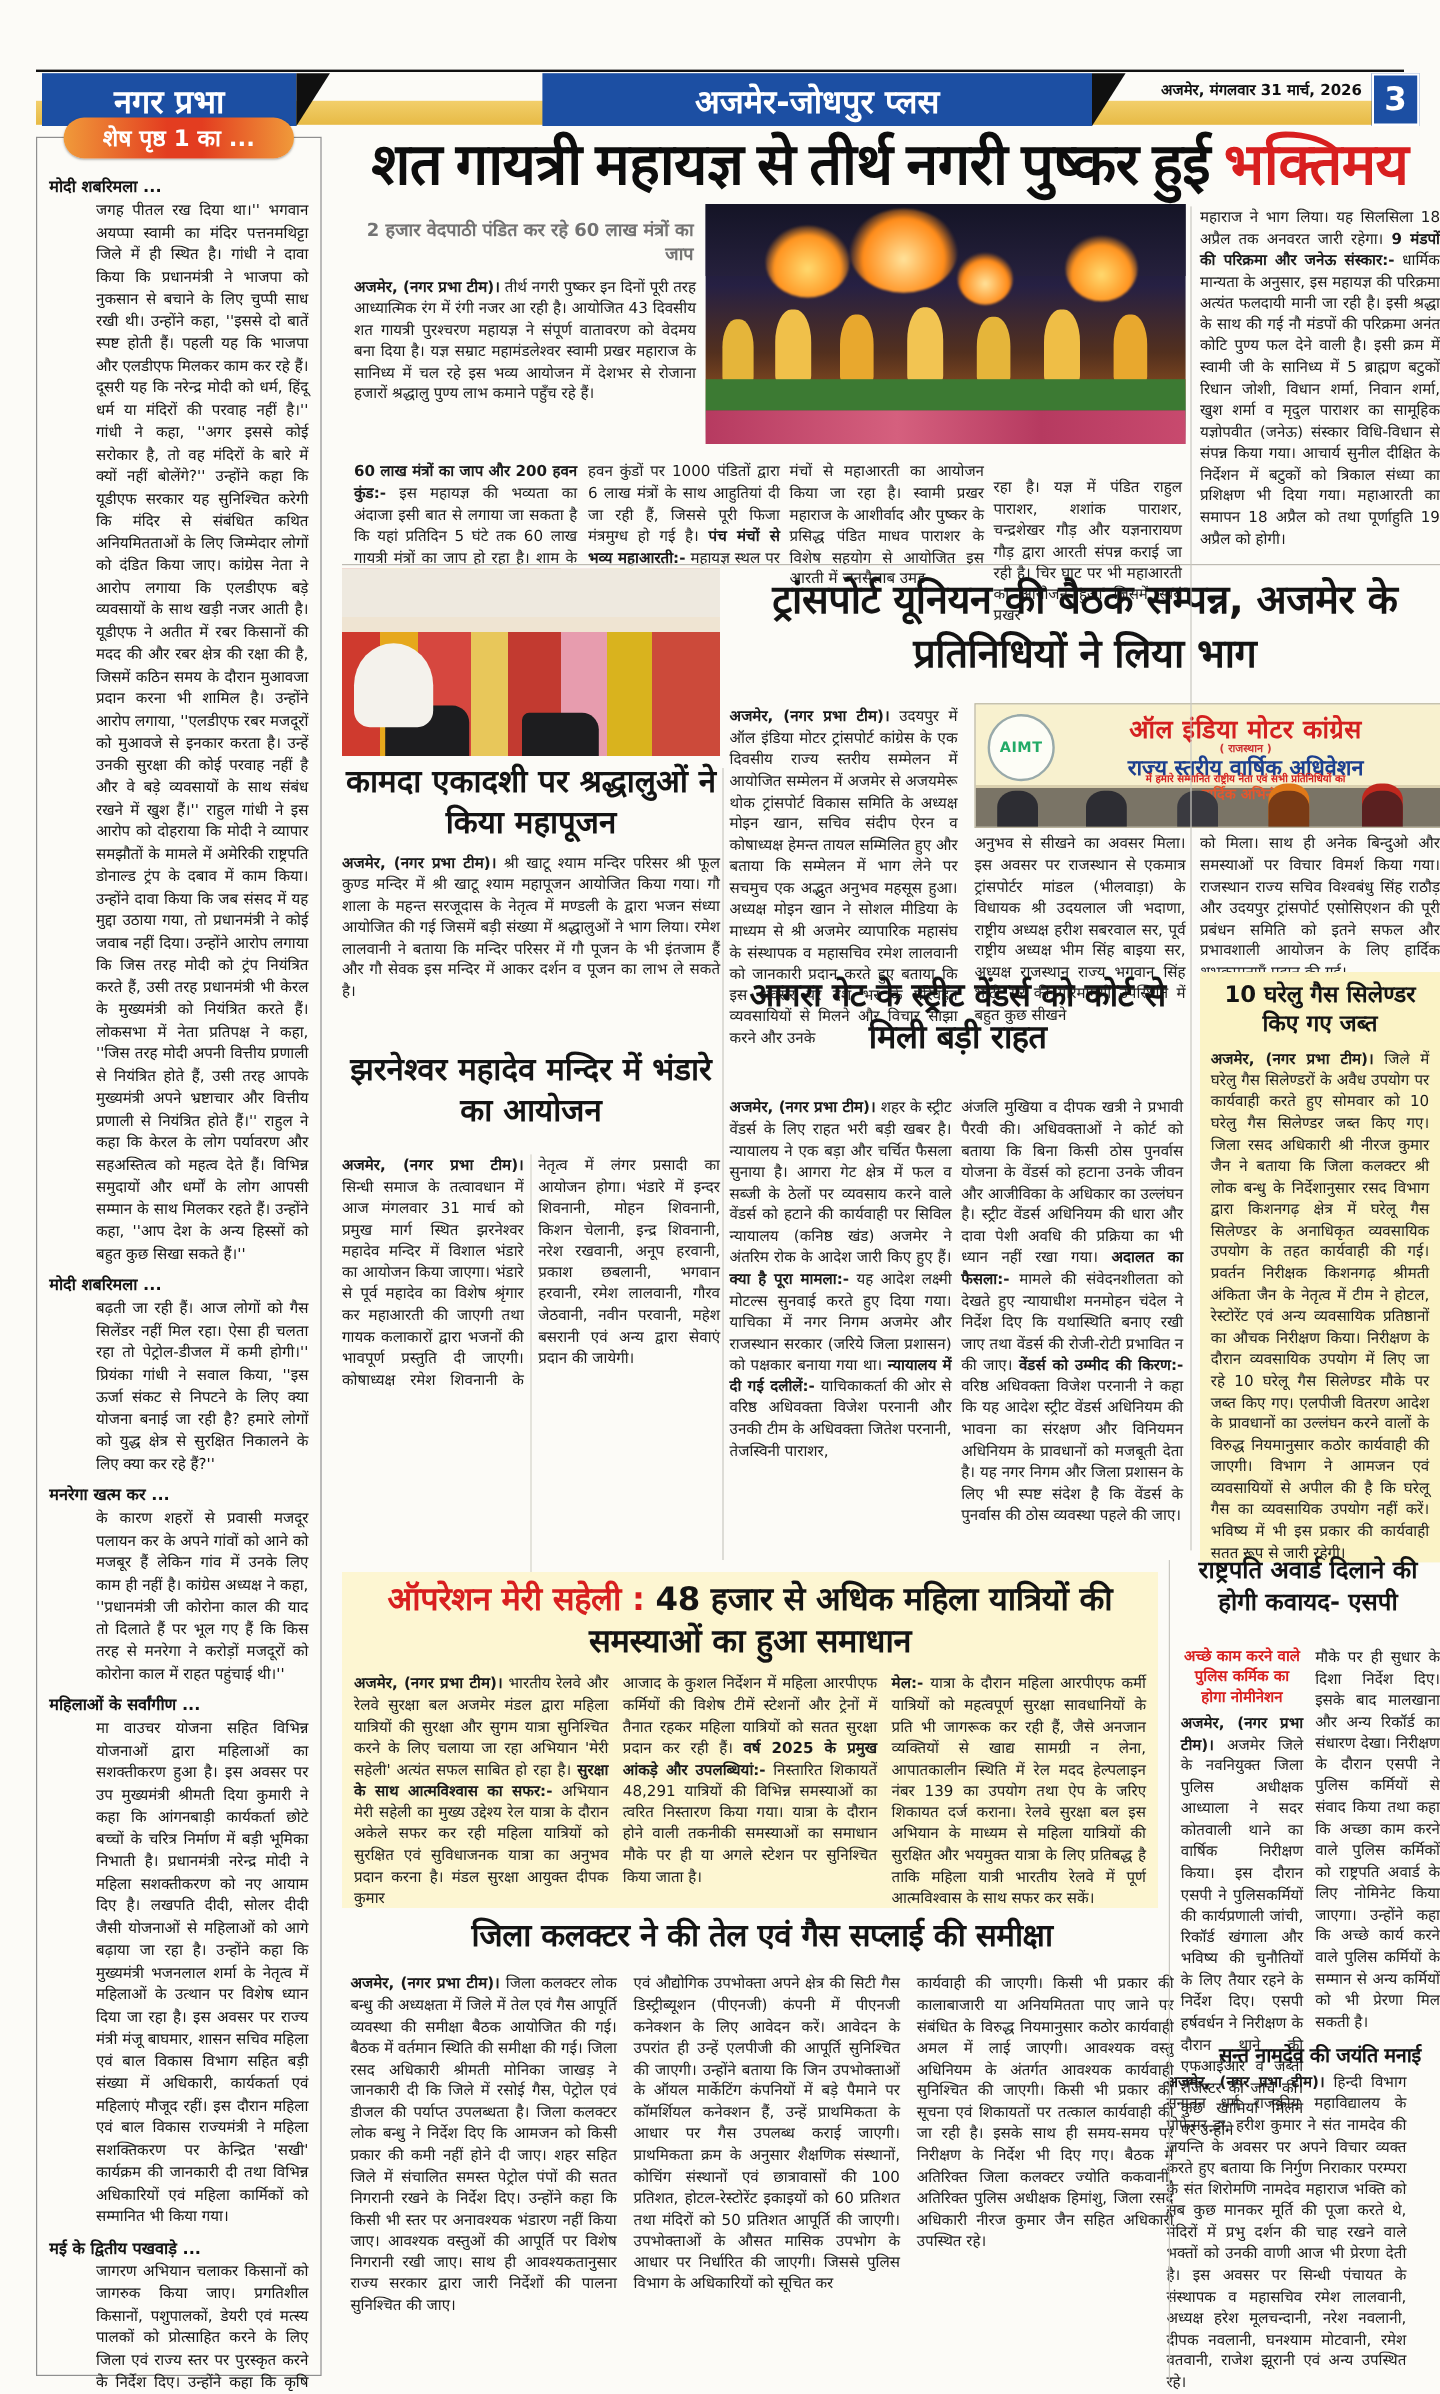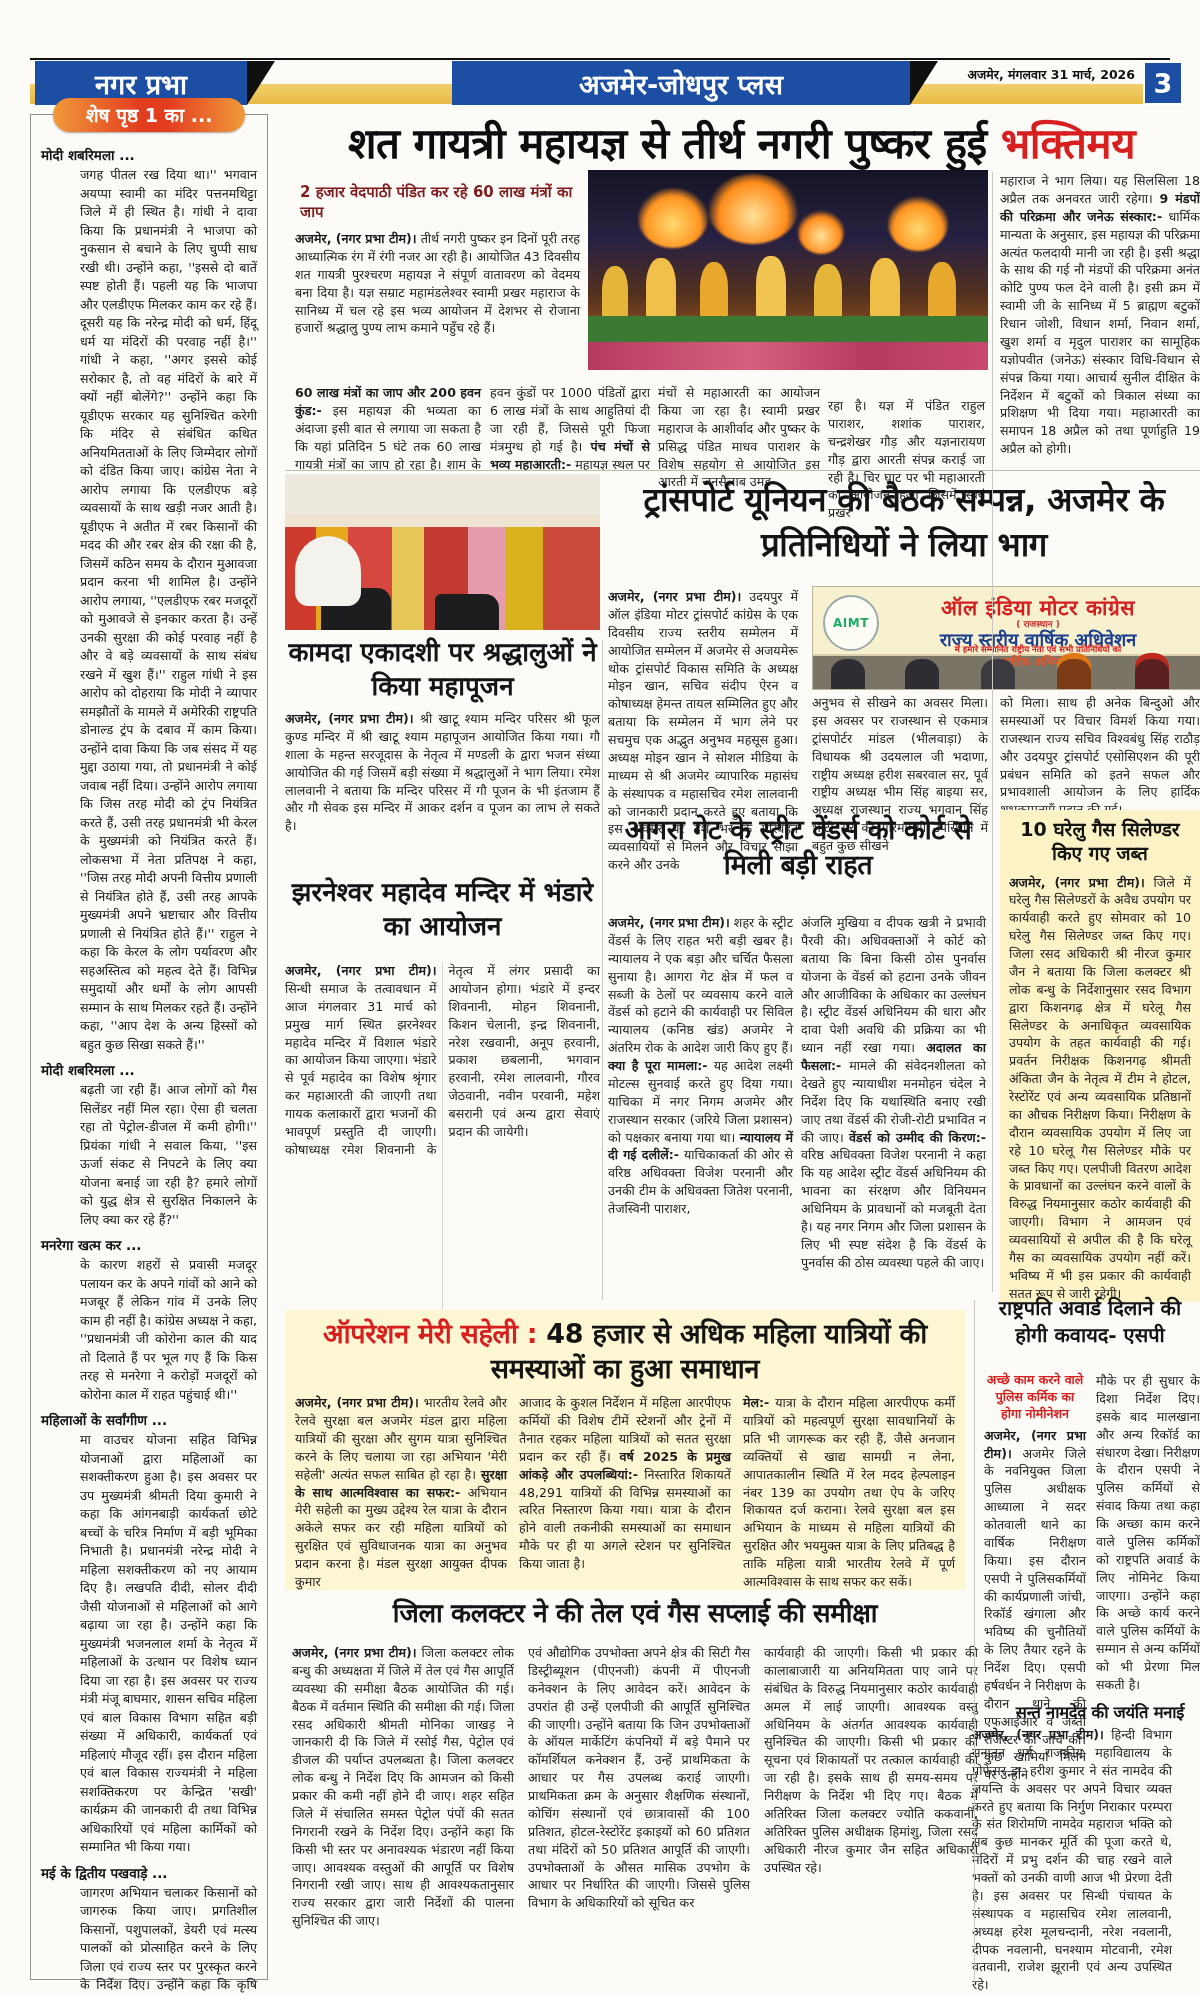--- a/index.html
+++ b/index.html
@@ -26,23 +26,23 @@
              border-radius:17px;background:linear-gradient(90deg,#f09a3a,#e33d20 45%,#e33d20 60%,#f09a3a);
              color:#fff;font-size:19px;font-weight:bold;display:flex;align-items:center;justify-content:center;
              box-shadow:0 1px 2px rgba(0,0,0,.35);}
   .cont-head{font-size:13.5px;font-weight:bold;margin:7px 0 2px 0;}
   .cont-body{font-size:12.6px;line-height:1.47;text-align:justify;margin-left:39px;}
   
   .btxt{font-size:12.6px;line-height:1.42;text-align:justify;color:#1b1b1b;}
   .bold{font-weight:bold;} .red{color:#d81f1f;}
   .vr{width:1px;background:#c9c7c0;}
   
-  .lead-headline{left:283px;top:120px;width:917px;text-align:center;font-size:42px;font-weight:800;
-                 letter-spacing:-.5px;line-height:1.15;color:#0d0d0d;}
-  .lead-kicker{left:300px;top:182px;width:278px;text-align:left;font-size:15px;font-weight:bold;color:#7f1d1d;line-height:1.35;}
+  .lead-headline{left:283px;top:110px;width:917px;text-align:center;font-size:48px;font-weight:800;
+                 letter-spacing:-.5px;line-height:1.15;color:#0d0d0d;font-family:Liberation Serif, serif;}
+  .lead-kicker{left:300px;top:182px;width:278px;text-align:right;font-size:15px;font-weight:bold;color:#737373;line-height:1.35;}
   .lead-body{left:295px;top:230px;width:285px;height:148px;}
   .leadcol2{left:295px;top:384px;width:186px;height:86px;}
   .ycol1{left:490px;top:384px;width:160px;height:86px;}
   .ycol2{left:658px;top:384px;width:162px;height:86px;}
   .ycol3{left:828px;top:384px;width:157px;height:86px;margin-top:13px;}
   .rrail{left:1000px;top:172px;width:200px;height:298px;}
   
   .yajna{left:588px;top:170px;width:400px;height:200px;overflow:hidden;
          background:linear-gradient(#141426 0%,#25203c 30%,#40283000 0),
                     linear-gradient(#141426 0%,#262043 34%,#53301e 62%,#77431f 74%,#2f5c2b 86%,#a03a5a 94%,#c0607e 100%);}

